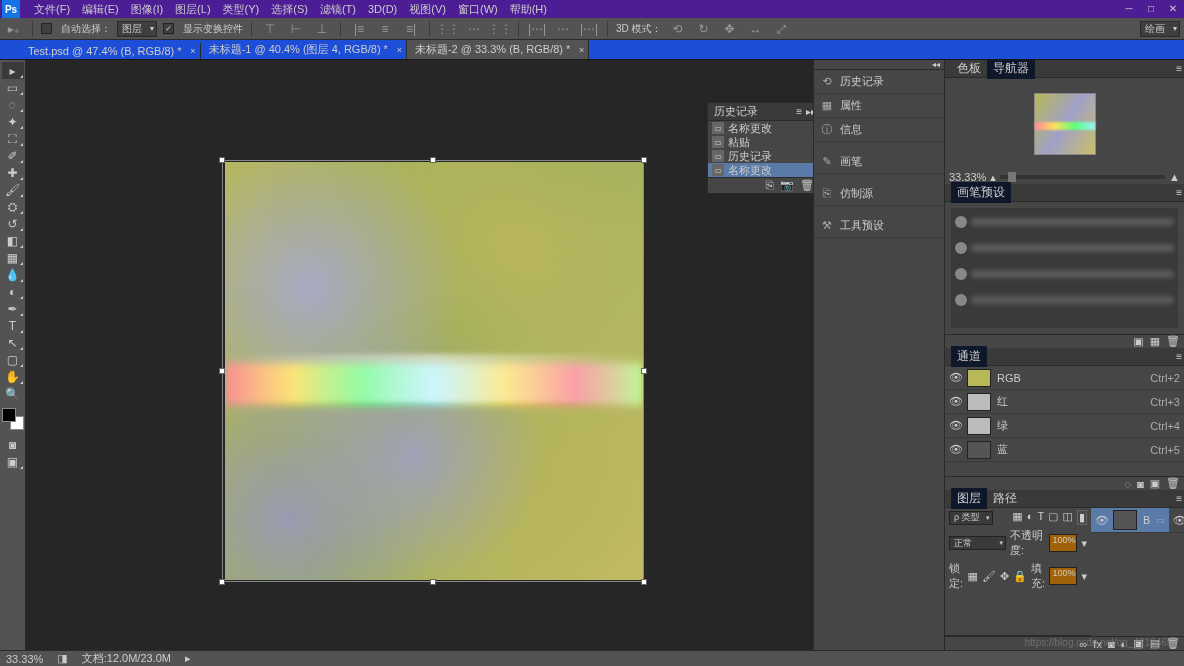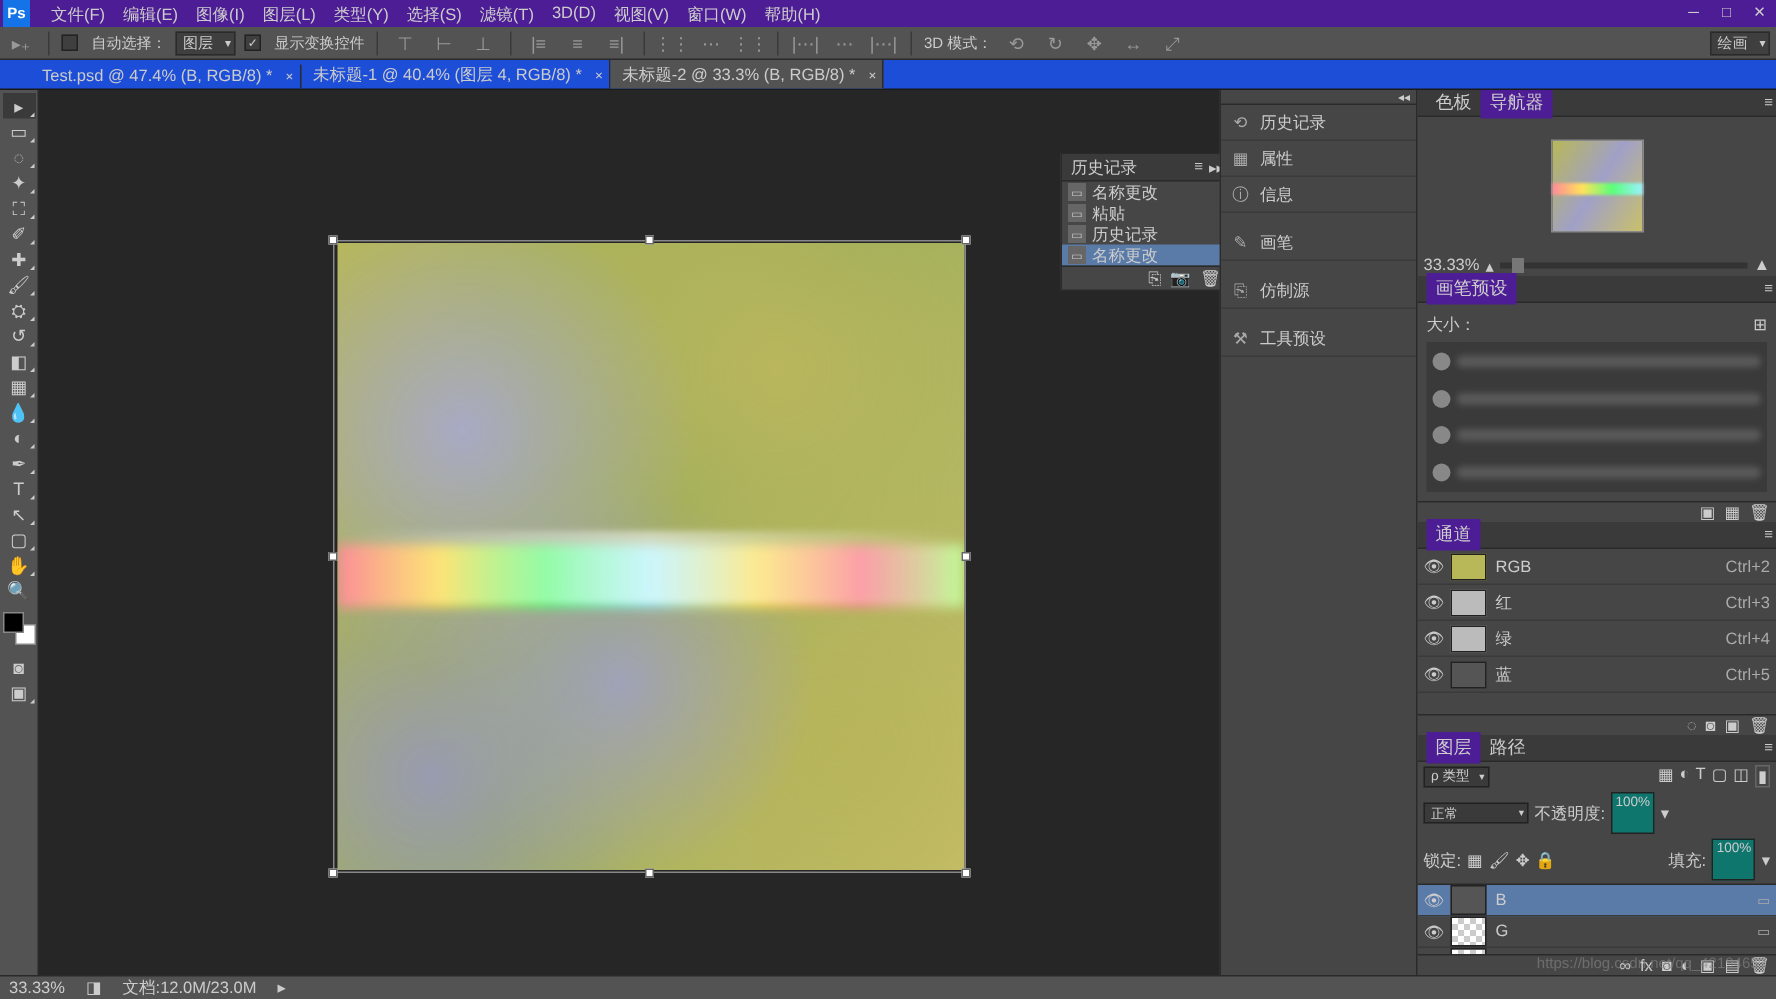--- a/index.html
+++ b/index.html
@@ -32,21 +32,21 @@
 .bbox{position:absolute;border:1px solid #888;left:196px;top:100px;width:422px;height:422px}
 .handle{position:absolute;width:6px;height:6px;background:#fff;border:1px solid #666}
 .canvas{position:absolute;left:199px;top:102px;width:418px;height:418px;background:linear-gradient(122deg,#b8b858,#9aad5a,#c9c06a);overflow:hidden}
 .cloud{position:absolute;inset:0;background:radial-gradient(circle at 20% 30%,#a8a8d8 0%,transparent 35%),radial-gradient(circle at 70% 20%,#bfb85e 0%,transparent 40%),radial-gradient(circle at 45% 70%,#a0a0c8 0%,transparent 35%),radial-gradient(circle at 80% 80%,#b8b45a 0%,transparent 40%),radial-gradient(circle at 15% 85%,#9898c0 0%,transparent 30%);mix-blend-mode:normal;opacity:.85}
 .streak{position:absolute;left:0;top:48%;width:100%;height:42px;background:linear-gradient(90deg,#ff8a9a,#ffe25a,#5aff7a,#9af0ff,#ffe25a,#ff8a9a,#c0ff9a);filter:blur(4px);opacity:.95}
 .streak2{position:absolute;left:0;top:46%;width:100%;height:48px;background:linear-gradient(90deg,transparent,#fff,transparent);opacity:.5;mix-blend-mode:screen;filter:blur(2px)}
 .panel-col{background:#464646;border-left:1px solid #2a2a2a;display:flex;flex-direction:column}
 .panel-header{height:18px;background:#3a3a3a;display:flex;align-items:center;padding:0 6px;font-size:10px;border-bottom:1px solid #2a2a2a;position:relative}
 .panel-header .menu{position:absolute;right:2px;font-size:10px}
 .panel-header .tab{padding:2px 6px;font-size:12px;cursor:default}
-.panel-header .tab.on{background:#4c1d95}
+.panel-header .tab.on{background:#0f172a}
 .hist-panel{position:absolute;left:681px;top:42px;width:112px;background:#464646;border:1px solid #2a2a2a;z-index:5}
 .hist-row{height:14px;display:flex;align-items:center;padding:0 4px;font-size:10px;gap:4px}
 .hist-row .ic{width:12px;height:12px;background:#666;display:flex;align-items:center;justify-content:center;font-size:8px}
 .hist-row.sel{background:#5a7aa8}
 .hist-foot{height:16px;border-top:1px solid #2a2a2a;display:flex;justify-content:flex-end;align-items:center;gap:6px;padding:0 4px;font-size:9px;color:#999}
 .exp-panel{width:131px}
 .exp-row{height:24px;border-bottom:1px solid #3a3a3a;display:flex;align-items:center;padding:0 6px;gap:6px;font-size:10px}
 .exp-row .ic{width:14px;height:14px;display:flex;align-items:center;justify-content:center;color:#aaa}
 .right-col{width:240px;background:#464646;border-left:1px solid #2a2a2a;display:flex;flex-direction:column;overflow:hidden}
 .nav-panel{height:92px;display:flex;align-items:center;justify-content:center;position:relative}
@@ -61,27 +61,27 @@
 .brushitem{height:20px;display:flex;align-items:center;gap:4px}
 .brushitem .dot{width:12px;height:12px;border-radius:50%;background:#888}
 .brushitem .wave{flex:1;height:14px;background:repeating-linear-gradient(90deg,#888 0,#888 2px,transparent 2px,transparent 4px);opacity:.3;filter:blur(2px);border-radius:6px;background:#888;mask:none}
 .brushitem .wave{background:linear-gradient(#888,#888);height:8px;border-radius:4px;opacity:.4}
 .panel-foot{height:14px;border-top:1px solid #2a2a2a;display:flex;justify-content:flex-end;align-items:center;gap:6px;padding:0 4px;font-size:9px;color:#999}
 .channels{height:110px}
 .ch-row{height:24px;display:flex;align-items:center;padding:0 4px;gap:6px;border-bottom:1px solid #3a3a3a;font-size:10px}
 .ch-row .eye{width:12px;color:#ccc}
 .ch-row .sw{width:24px;height:18px;background:#888;border:1px solid #222}
 .ch-row .hk{margin-left:auto;font-size:11px;color:#aaa}
-.layers{flex:1;display:flex;flex-direction:column;overflow:hidden}
+.layers{flex:1;display:flex;overflow:hidden}
 .layers-ctrl{padding:2px 4px;display:flex;flex-direction:column;gap:3px;border-bottom:1px solid #2a2a2a}
 .lc-row{display:flex;align-items:center;gap:4px;font-size:9px}
 .lc-row .combo{background:#3a3a3a;border:1px solid #222;padding:0 12px 0 4px;height:14px;display:flex;align-items:center;position:relative;font-size:9px}
 .lc-row .combo::after{content:"▾";position:absolute;right:2px;font-size:7px}
 .lc-row .ricons{margin-left:auto;display:flex;gap:4px;color:#999;font-size:10px}
-.lc-row .val{background:#0f766e;border:1px solid #222;padding:0 2px;height:28px;min-width:28px;font-size:9px}
+.lc-row .val{background:#a16207;border:1px solid #222;padding:0 2px;height:18px;min-width:28px;font-size:9px}
 .layer-row{height:25px;display:flex;align-items:center;padding:0 4px;gap:6px;border-bottom:1px solid #3a3a3a;font-size:10px}
 .layer-row.sel{background:#5a7aa8}
 .layer-row .eye{width:12px}
 .layer-row .th{width:24px;height:20px;background:repeating-conic-gradient(#ccc 0 25%,#fff 0 50%) 0 0/8px 8px;border:1px solid #222}
 .layer-row .th.solid{background:#888}
 .layer-row .lk{margin-left:auto;font-size:9px;color:#aaa}
 .statusbar{position:absolute;bottom:0;left:0;right:0;height:16px;background:#535353;border-top:1px solid #2a2a2a;display:flex;align-items:center;padding:0 6px;font-size:10px;gap:14px;color:#bbb}
 .watermark{position:absolute;right:6px;bottom:18px;font-size:10px;color:#888;opacity:.6}
 </style>
 </head>
@@ -283,25 +283,20 @@
           <div class="knob"></div>
         </div>
       <span>▲</span>
     </div>
 
     <div class="panel-header">
       <span class="tab on">画笔预设</span>
       <span class="menu">≡</span>
     </div>
     <div class="brushprev">
-      <div class="row">
-          <span>大小：</span>
-          <div style="flex:1"></div>
-          <span>⊞</span>
-        </div>
       <div class="brushlist">
         <div class="brushitem">
             <div class="dot"></div>
             <div class="wave"></div>
           </div>
         <div class="brushitem">
             <div class="dot"></div>
             <div class="wave"></div>
           </div>
         <div class="brushitem">

